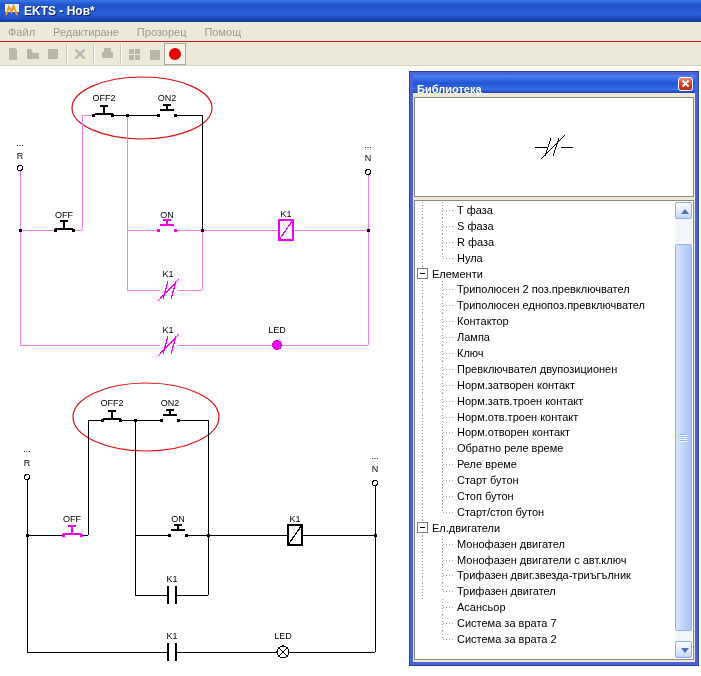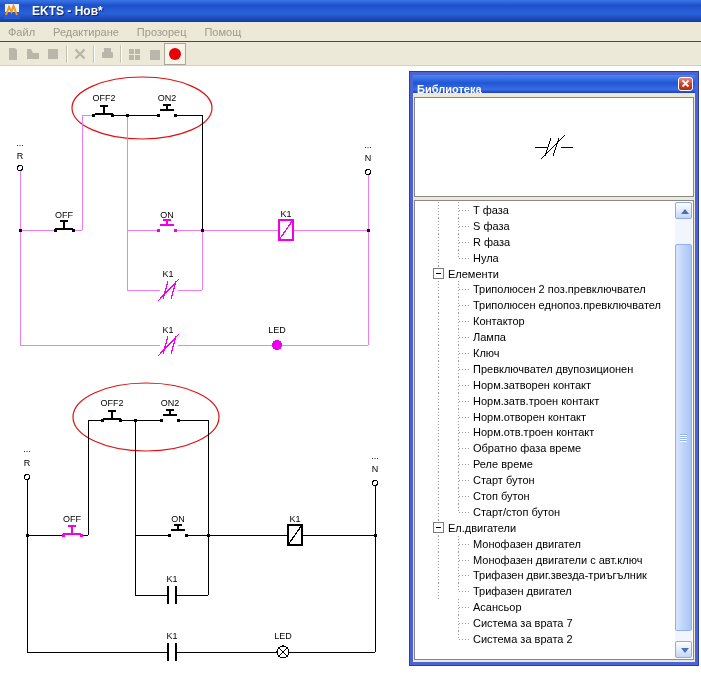--- a/index.html
+++ b/index.html
@@ -1,21 +1,21 @@
 <!DOCTYPE html>
 <html style="--wireOn: #ee7dee; --elemOn: #ee00ee; --ann: #dd1111;"><head>
 <meta charset="utf-8">
 <style>
   * { box-sizing: border-box; margin: 0; padding: 0; }
   html,body { width:701px; height:676px; overflow:hidden; font-family:"Liberation Sans",sans-serif; background:#fff; }
 
   
   .titlebar { position:absolute; left:0; top:0; width:701px; height:22px;
     background:linear-gradient(180deg,#3a76e8 0%,#1e50c8 25%,#2a62dc 60%,#123c9e 100%);
-    display:flex; align-items:center; padding:0 4px; gap:12px; }
+    display:flex; align-items:center; padding:0 4px; gap:4px; }
   .titlebar .appicon { width:16px; height:16px; flex:0 0 16px; }
   .titlebar .wtitle { color:#fff; font-weight:bold; font-size:12px; text-shadow:1px 1px 1px #0a2060; white-space:nowrap; }
 
   .menubar { position:absolute; left:0; top:22px; width:701px; height:20px; background:#ece9d8;
     display:flex; align-items:center; padding-left:8px; gap:18px; border-bottom:1px solid #b91c1c; }
   .menubar span { font-size:11px; color:#9d9a8c; }
 
   .toolbar { position:absolute; left:0; top:42px; width:701px; height:24px; background:#ece9d8;
     display:flex; align-items:center; padding-left:3px; border-bottom:1px solid #d4d0bc; }
   .tbtn { width:20px; height:20px; display:flex; align-items:center; justify-content:center; }
@@ -42,21 +42,21 @@
   .ptitle { position:relative; height:18px;
     background:linear-gradient(180deg,#4d86f2 0%,#2055d4 45%,#3a6ce4 80%,#1c44ae 100%);
     color:#fff; font-size:11px; font-weight:bold; padding:8px 4px; }
   .pclose { position:absolute; right:2px; top:2px; width:15px; height:14px; border:1px solid #fff; border-radius:3px;
     background:linear-gradient(180deg,#ee8a7a 0%,#d4402a 50%,#b02a18 100%); }
   .pclose svg { position:absolute; left:2px; top:1px; }
   .preview { position:absolute; left:1px; right:1px; top:22px; height:100px; background:#fff;
     border:1px solid #888; display:flex; align-items:center; justify-content:center; }
   .treebox { position:absolute; left:1px; right:1px; top:125px; bottom:2px; background:#fff;
     border:1px solid #888; overflow:hidden; }
-  .treelist { position:absolute; left:0; top:1px; right:18px; bottom:0;margin-left:16px; }
+  .treelist { position:absolute; left:0; top:1px; right:18px; bottom:0; }
   .tree-row { position:relative; height:15.9px; display:flex; align-items:center; font-size:11px; white-space:nowrap; }
   .vg { position:absolute; top:0; height:100%; width:1px;
     background:repeating-linear-gradient(to bottom,#9a9a9a 0 1px,transparent 1px 3px); }
   .vg-root { left:7px; } .vg-child { left:27px; }
   .vg.end { height:8px; }
   .hstub { position:absolute; left:28px; top:8px; width:12px; height:1px;
     background:repeating-linear-gradient(to right,#9a9a9a 0 1px,transparent 1px 3px); }
   .expander { position:absolute; left:2px; top:2px; width:11px; height:11px; border:1px solid #7c7c7c; background:#fff; }
   .expander i { position:absolute; left:2px; top:4px; width:5px; height:1px; background:#000; }
   .tree-row.root .label { margin-left:17px; }
@@ -370,33 +370,33 @@
         <div class="tree-row child">
           <i class="vg vg-root"></i>
           <i class="vg vg-child"></i>
           <i class="hstub"></i>
           <span class="label">Норм.затв.троен контакт</span>
         </div>
         <div class="tree-row child">
           <i class="vg vg-root"></i>
           <i class="vg vg-child"></i>
           <i class="hstub"></i>
+          <span class="label">Норм.отв.троен контакт</span>
+        </div>
+        <div class="tree-row child">
+          <i class="vg vg-root"></i>
+          <i class="vg vg-child"></i>
+          <i class="hstub"></i>
           <span class="label">Норм.отворен контакт</span>
         </div>
         <div class="tree-row child">
           <i class="vg vg-root"></i>
           <i class="vg vg-child"></i>
           <i class="hstub"></i>
-          <span class="label">Норм.отв.троен контакт</span>
-        </div>
-        <div class="tree-row child">
-          <i class="vg vg-root"></i>
-          <i class="vg vg-child"></i>
-          <i class="hstub"></i>
-          <span class="label">Обратно фаза време</span>
+          <span class="label">Обратно реле време</span>
         </div>
         <div class="tree-row child">
           <i class="vg vg-root"></i>
           <i class="vg vg-child"></i>
           <i class="hstub"></i>
           <span class="label">Реле време</span>
         </div>
         <div class="tree-row child">
           <i class="vg vg-root"></i>
           <i class="vg vg-child"></i>

